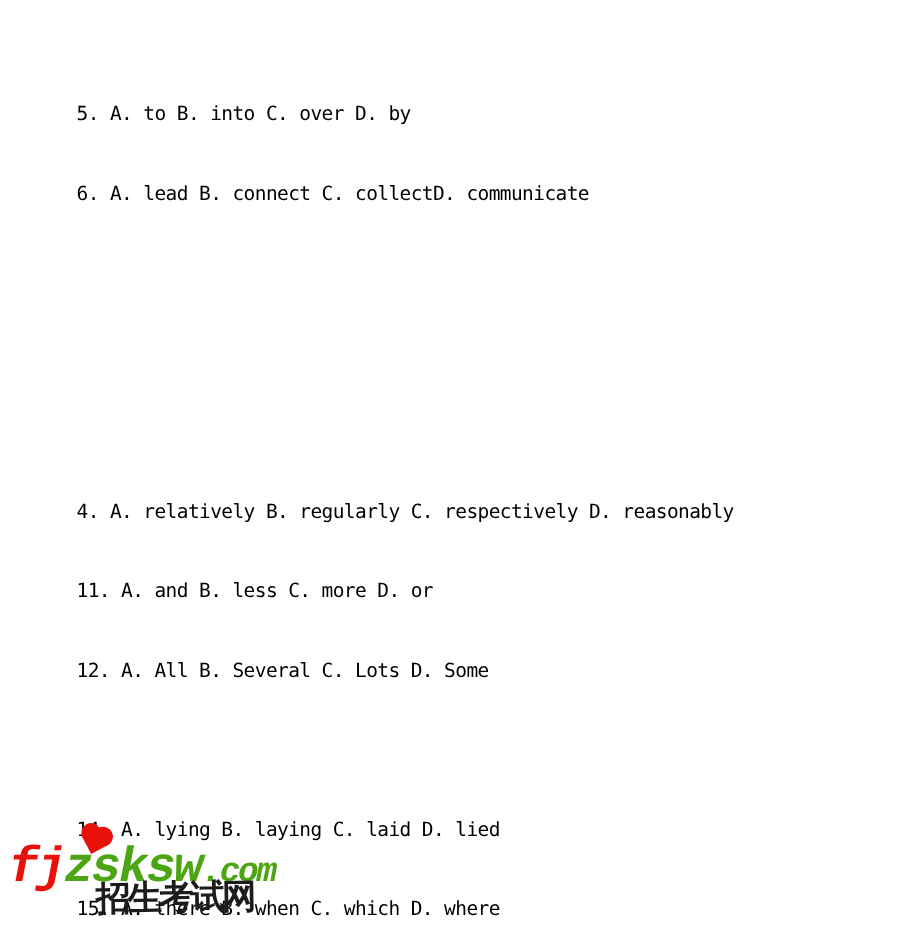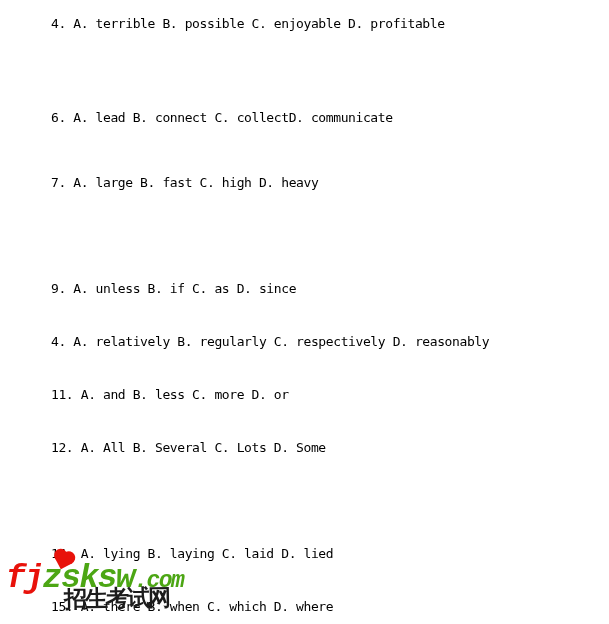--- a/index.html
+++ b/index.html
@@ -72,24 +72,22 @@
     letter-spacing: -2px;
     transform: rotate(-1deg);
     white-space: nowrap;
   }
 </style>
 </head>
 <body>
 
 <div class="page">
 
-  <div class="q-line" style="top:16px">4. A. terrible B. possible C. enjoyable D. profitable</div>
-  <div class="q-line" style="top:110px">6. A. lead B. connect C. collectD. communicate</div>
-  <div class="q-line" style="top:175px">7. A. large B. fast C. high D. heavy</div>
-  <div class="q-line" style="top:281px">9. A. unless B. if C. as D. since</div>
+  <div class="q-line" style="top:69px">5. A. to B. into C. over D. by</div>
+  <div class="q-line" style="top:122px">6. A. lead B. connect C. collectD. communicate</div>
   <div class="q-line" style="top:334px">4. A. relatively B. regularly C. respectively D. reasonably</div>
   <div class="q-line" style="top:387px">11. A. and B. less C. more D. or</div>
   <div class="q-line" style="top:440px">12. A. All B. Several C. Lots D. Some</div>
   <div class="q-line" style="top:546px">14. A. lying B. laying C. laid D. lied</div>
   <div class="q-line" style="top:599px">15. A. there B. when C. which D. where</div>
 
   <div>
     <span class="heart"></span>
     <div class="wm-logo"><span class="logo-fj">fj</span><span class="logo-main">zsksw</span><span class="logo-com">.com</span></div>
     <div class="wm-cn">招生考试网</div>

